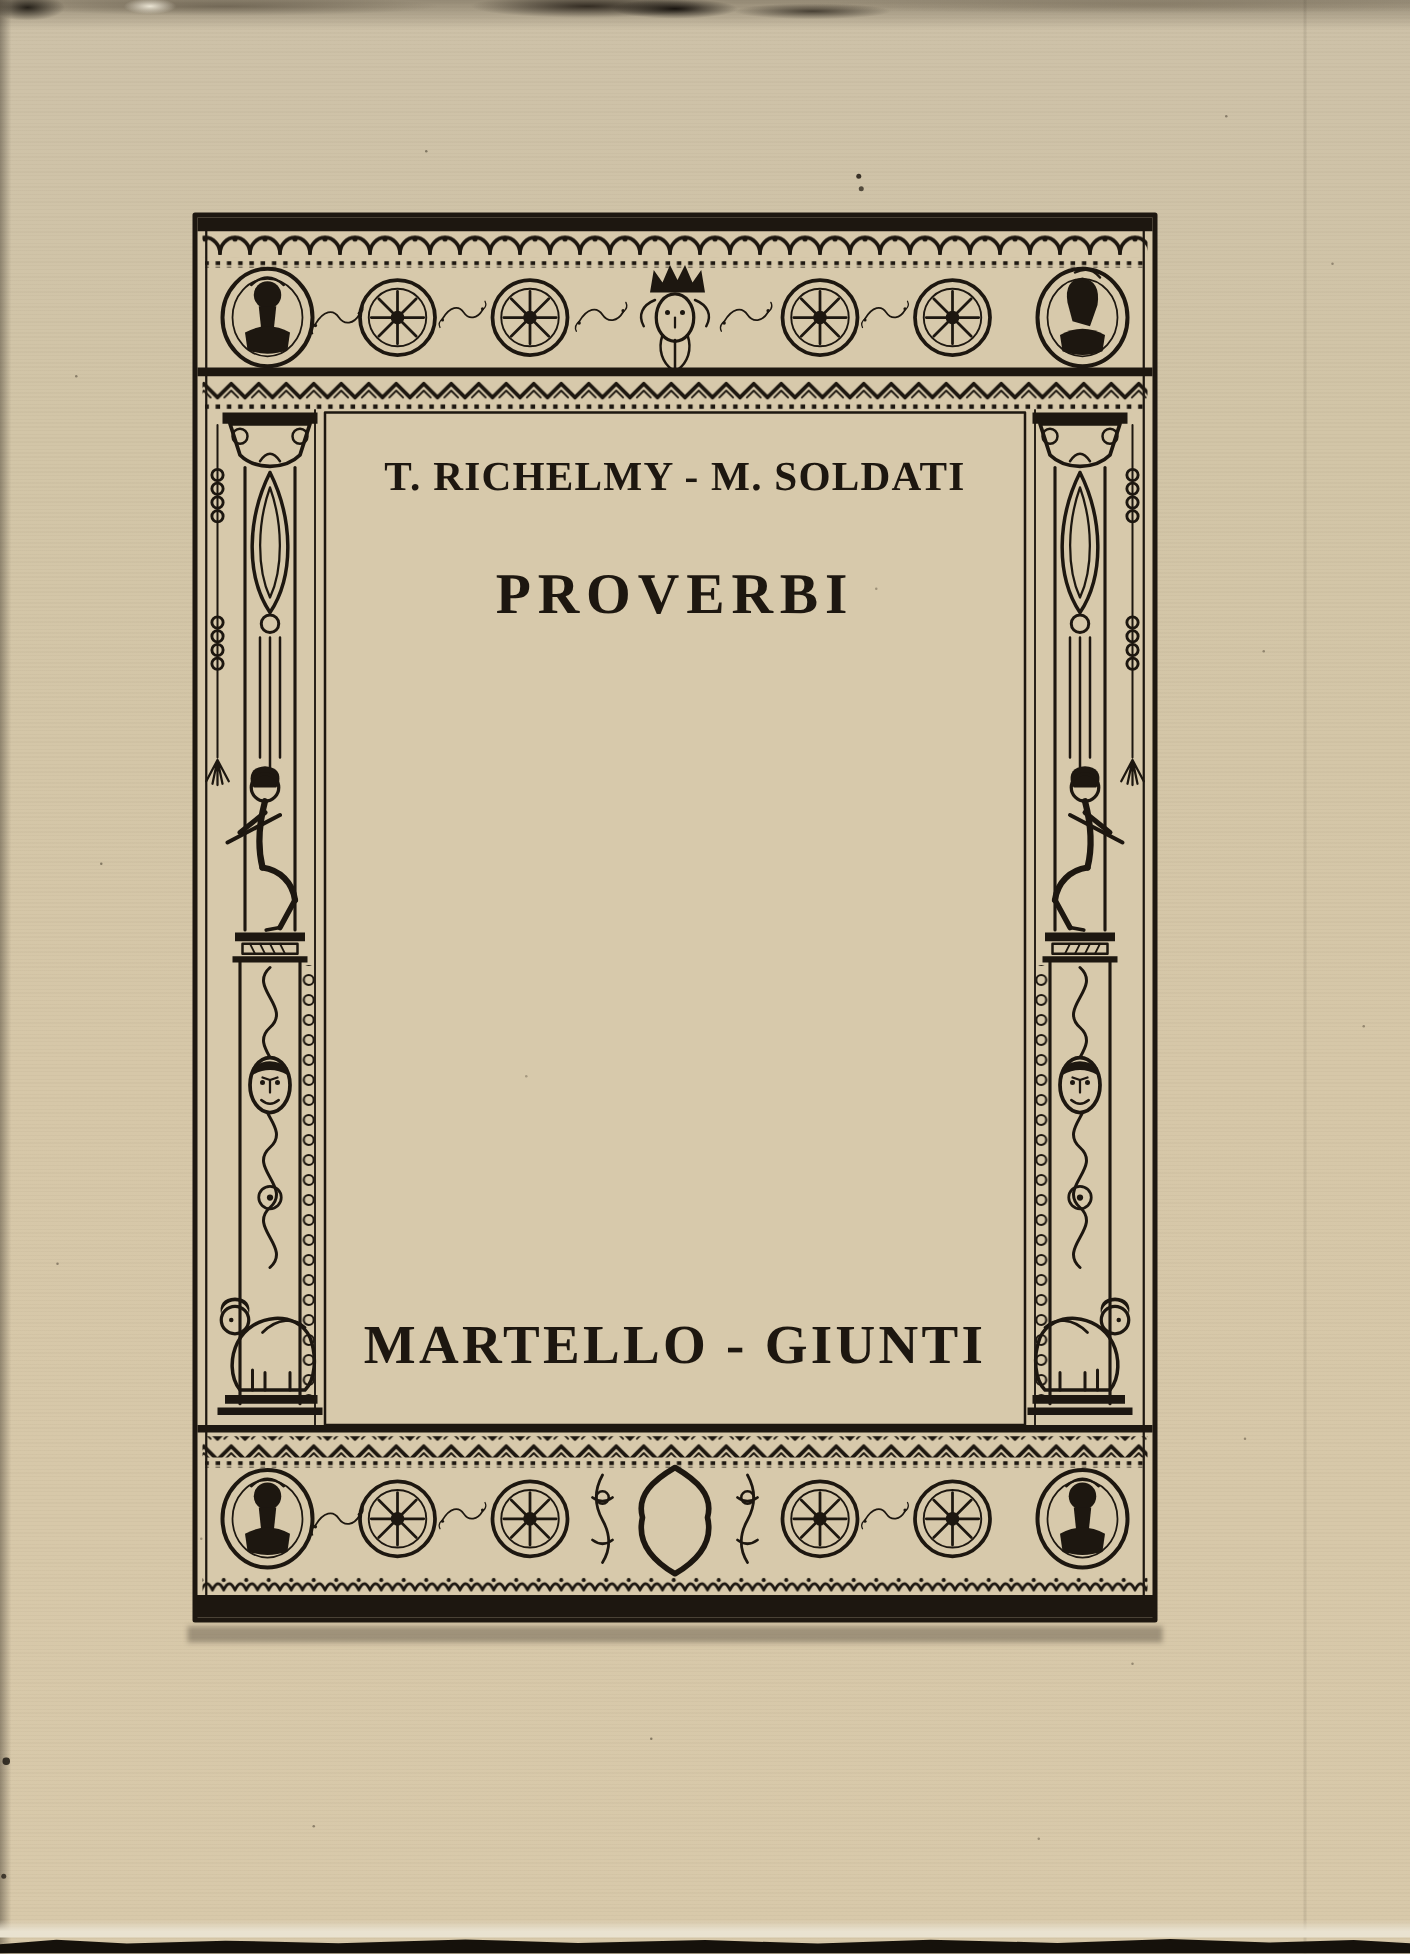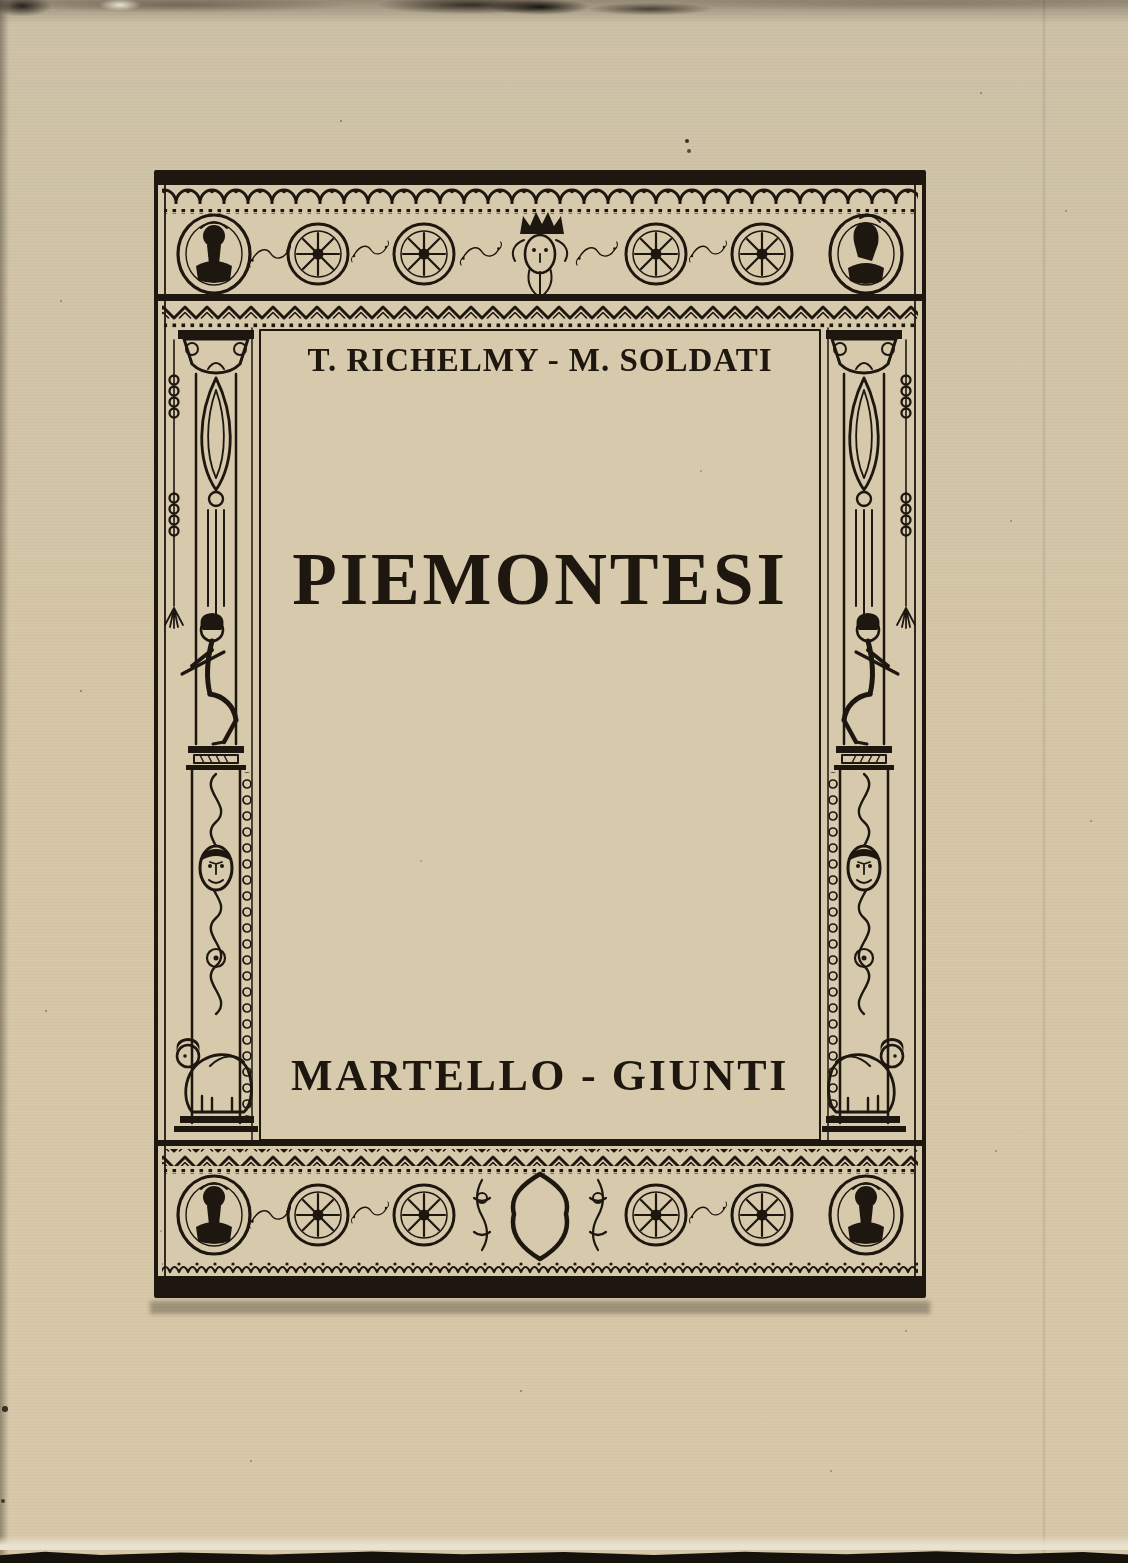--- a/index.html
+++ b/index.html
@@ -47,21 +47,21 @@
       700px 470px 0 0 rgba(52,43,30,.35), 420px 860px 0 0 rgba(52,43,30,.3),
       905px 1330px 0 0 rgba(52,43,30,.4), 160px 1230px 0 0 rgba(52,43,30,.35);}
   .frame{position:absolute;left:152px;top:168px;width:776px;height:1132px;}
   .frame-shadow{position:absolute;left:150px;top:1301px;width:780px;height:13px;
     background:rgba(74,66,52,.4);filter:blur(2px);}
   .frame-art .st{stroke:var(--ink);fill:none;stroke-linecap:round;stroke-linejoin:round;}
   .frame-art .fl{fill:var(--ink);stroke:none;}
   .frame-art .pp{fill:var(--paper_inner);}
   .cover-text{position:absolute;left:152px;width:776px;text-align:center;color:var(--ink);
     font-weight:700;white-space:nowrap;}
-  .author{top:342px;font-size:33px;letter-spacing:.03em;}
+  .author{top:364px;font-size:33px;letter-spacing:.03em;}
   .title1{top:448px;font-size:46px;letter-spacing:.12em;}
   .title2{top:538px;font-size:73px;letter-spacing:.04em;}
   .publisher{top:1050px;font-size:44px;letter-spacing:.06em;}
 </style>
 </head>
 <body>
 
 <div class="scan">
 
   <div class="frame">
@@ -252,21 +252,21 @@
         <use href="#bustL" x="714" y="1047"></use>
         <rect fill="url(#lace)" x="10" y="1092" width="756" height="14"></rect>
         <rect class="fl" x="4" y="1108" width="768" height="18"></rect>
       </g>
     </svg>
   </div>
 
   <div class="frame-shadow"></div>
 
   <div class="cover-text author">T. RICHELMY - M. SOLDATI</div>
-  <div class="cover-text title2">PIEMONTESI</div>
+  <div class="cover-text title1">PROVERBI</div>
   <div class="cover-text publisher">MARTELLO - GIUNTI</div>
 
   <div class="edge-top"></div>
   <div class="edge-left"></div>
   <div class="crease"></div>
   <div class="speckles"></div>
   <div class="edge-bottom-light"></div>
   <div class="edge-bottom-dark"></div>
 </div>
 

